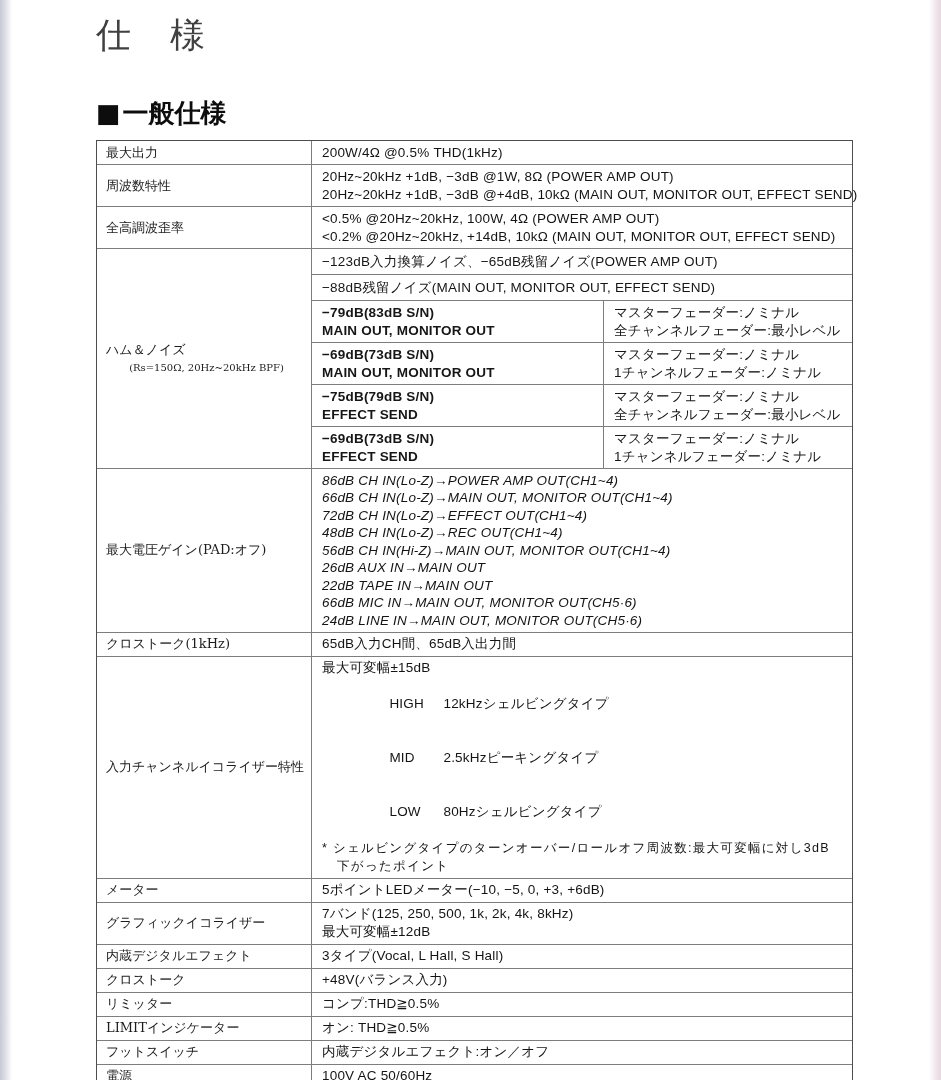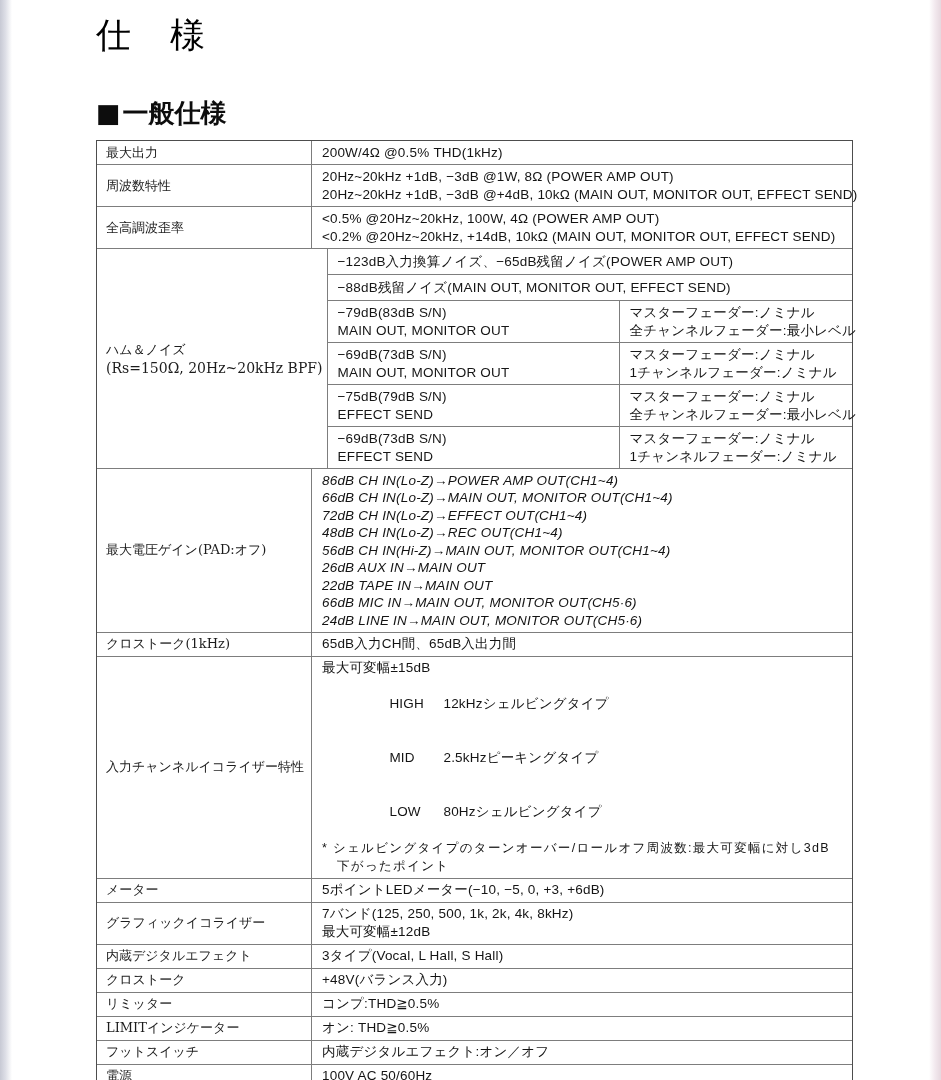--- a/index.html
+++ b/index.html
@@ -18,21 +18,21 @@
   }
   .edge-right{
     position:absolute;right:0;top:0;bottom:0;width:12px;
     background:linear-gradient(to left,#e6d8df 0%,#f2e9ee 50%,#ffffff 100%);
   }
   .content{
     position:absolute;left:96px;top:14px;width:757px;
   }
   .page-title{
     font-family:"DejaVu Serif","Liberation Serif",serif;
-    font-size:35px;line-height:42px;color:#000000;
+    font-size:35px;line-height:42px;color:#404040;
     font-weight:500;letter-spacing:2px;
   }
   .section-header{
     margin-top:42px;
     font-family:"DejaVu Serif","Liberation Serif",serif;
     font-size:26px;line-height:30px;color:#0d0d0d;font-weight:600;
     display:flex;align-items:center;
   }
   .section-marker{display:inline-block;margin-right:2px;}
   
@@ -44,37 +44,37 @@
   .t-row{display:flex;border-top:1px solid #7d7d7d;}
   .t-row:first-child{border-top:none;justify-content:flex-end;}
   .t-label{
     flex:0 0 215px;box-sizing:border-box;
     border-right:1px solid #7d7d7d;
     font-family:"DejaVu Serif","Liberation Serif",serif;
     font-size:13px;line-height:18px;color:#1c1c1c;
     display:flex;flex-direction:column;justify-content:center;
     padding:2px 4px 2px 9px;white-space:pre;
   }
-  .lbl-sub{font-size:14px;}
+  .lbl-sub{font-size:10px;text-align:center;}
   .t-value{
     flex:1;box-sizing:border-box;min-width:0;
     font-size:13.5px;line-height:18px;color:#141414;
     display:flex;flex-direction:column;justify-content:center;
     padding:2.5px 4px 2.5px 10px;
   }
   .vl{white-space:pre;letter-spacing:0.2px;}
   .t-row.single{min-height:23px;}
   
   .hum-wrap{flex:1;display:flex;flex-direction:column;min-width:0;}
   .hum-sub{display:flex;border-top:1px solid #7d7d7d;}
   .hum-sub:first-child{border-top:none;}
   .hum-full{padding:2.5px 4px 2.5px 10px;font-size:13.5px;line-height:18px;
     display:flex;flex-direction:column;justify-content:center;min-height:20px;}
   .hs-left{flex:0 0 292px;box-sizing:border-box;border-right:1px solid #7d7d7d;
-    padding:2.5px 4px 2.5px 10px;font-size:13.5px;line-height:18px;}
+    padding:2.5px 4px 2.5px 10px;font-size:13.5px;line-height:18px;font-weight:bold;}
   .hs-right{flex:1;box-sizing:border-box;padding:2.5px 4px 2.5px 10px;
     font-size:13.5px;line-height:18px;min-width:0;}
   
   .gain .vl{line-height:17.5px;font-style:italic;}
   
   .band-line{padding-left:20px;}
   .band{display:inline-block;width:54px;}
   .note{font-size:12.5px;letter-spacing:1.3px;}
   .note-cont{font-size:12.5px;letter-spacing:1.3px;padding-left:15px;}
 </style>

